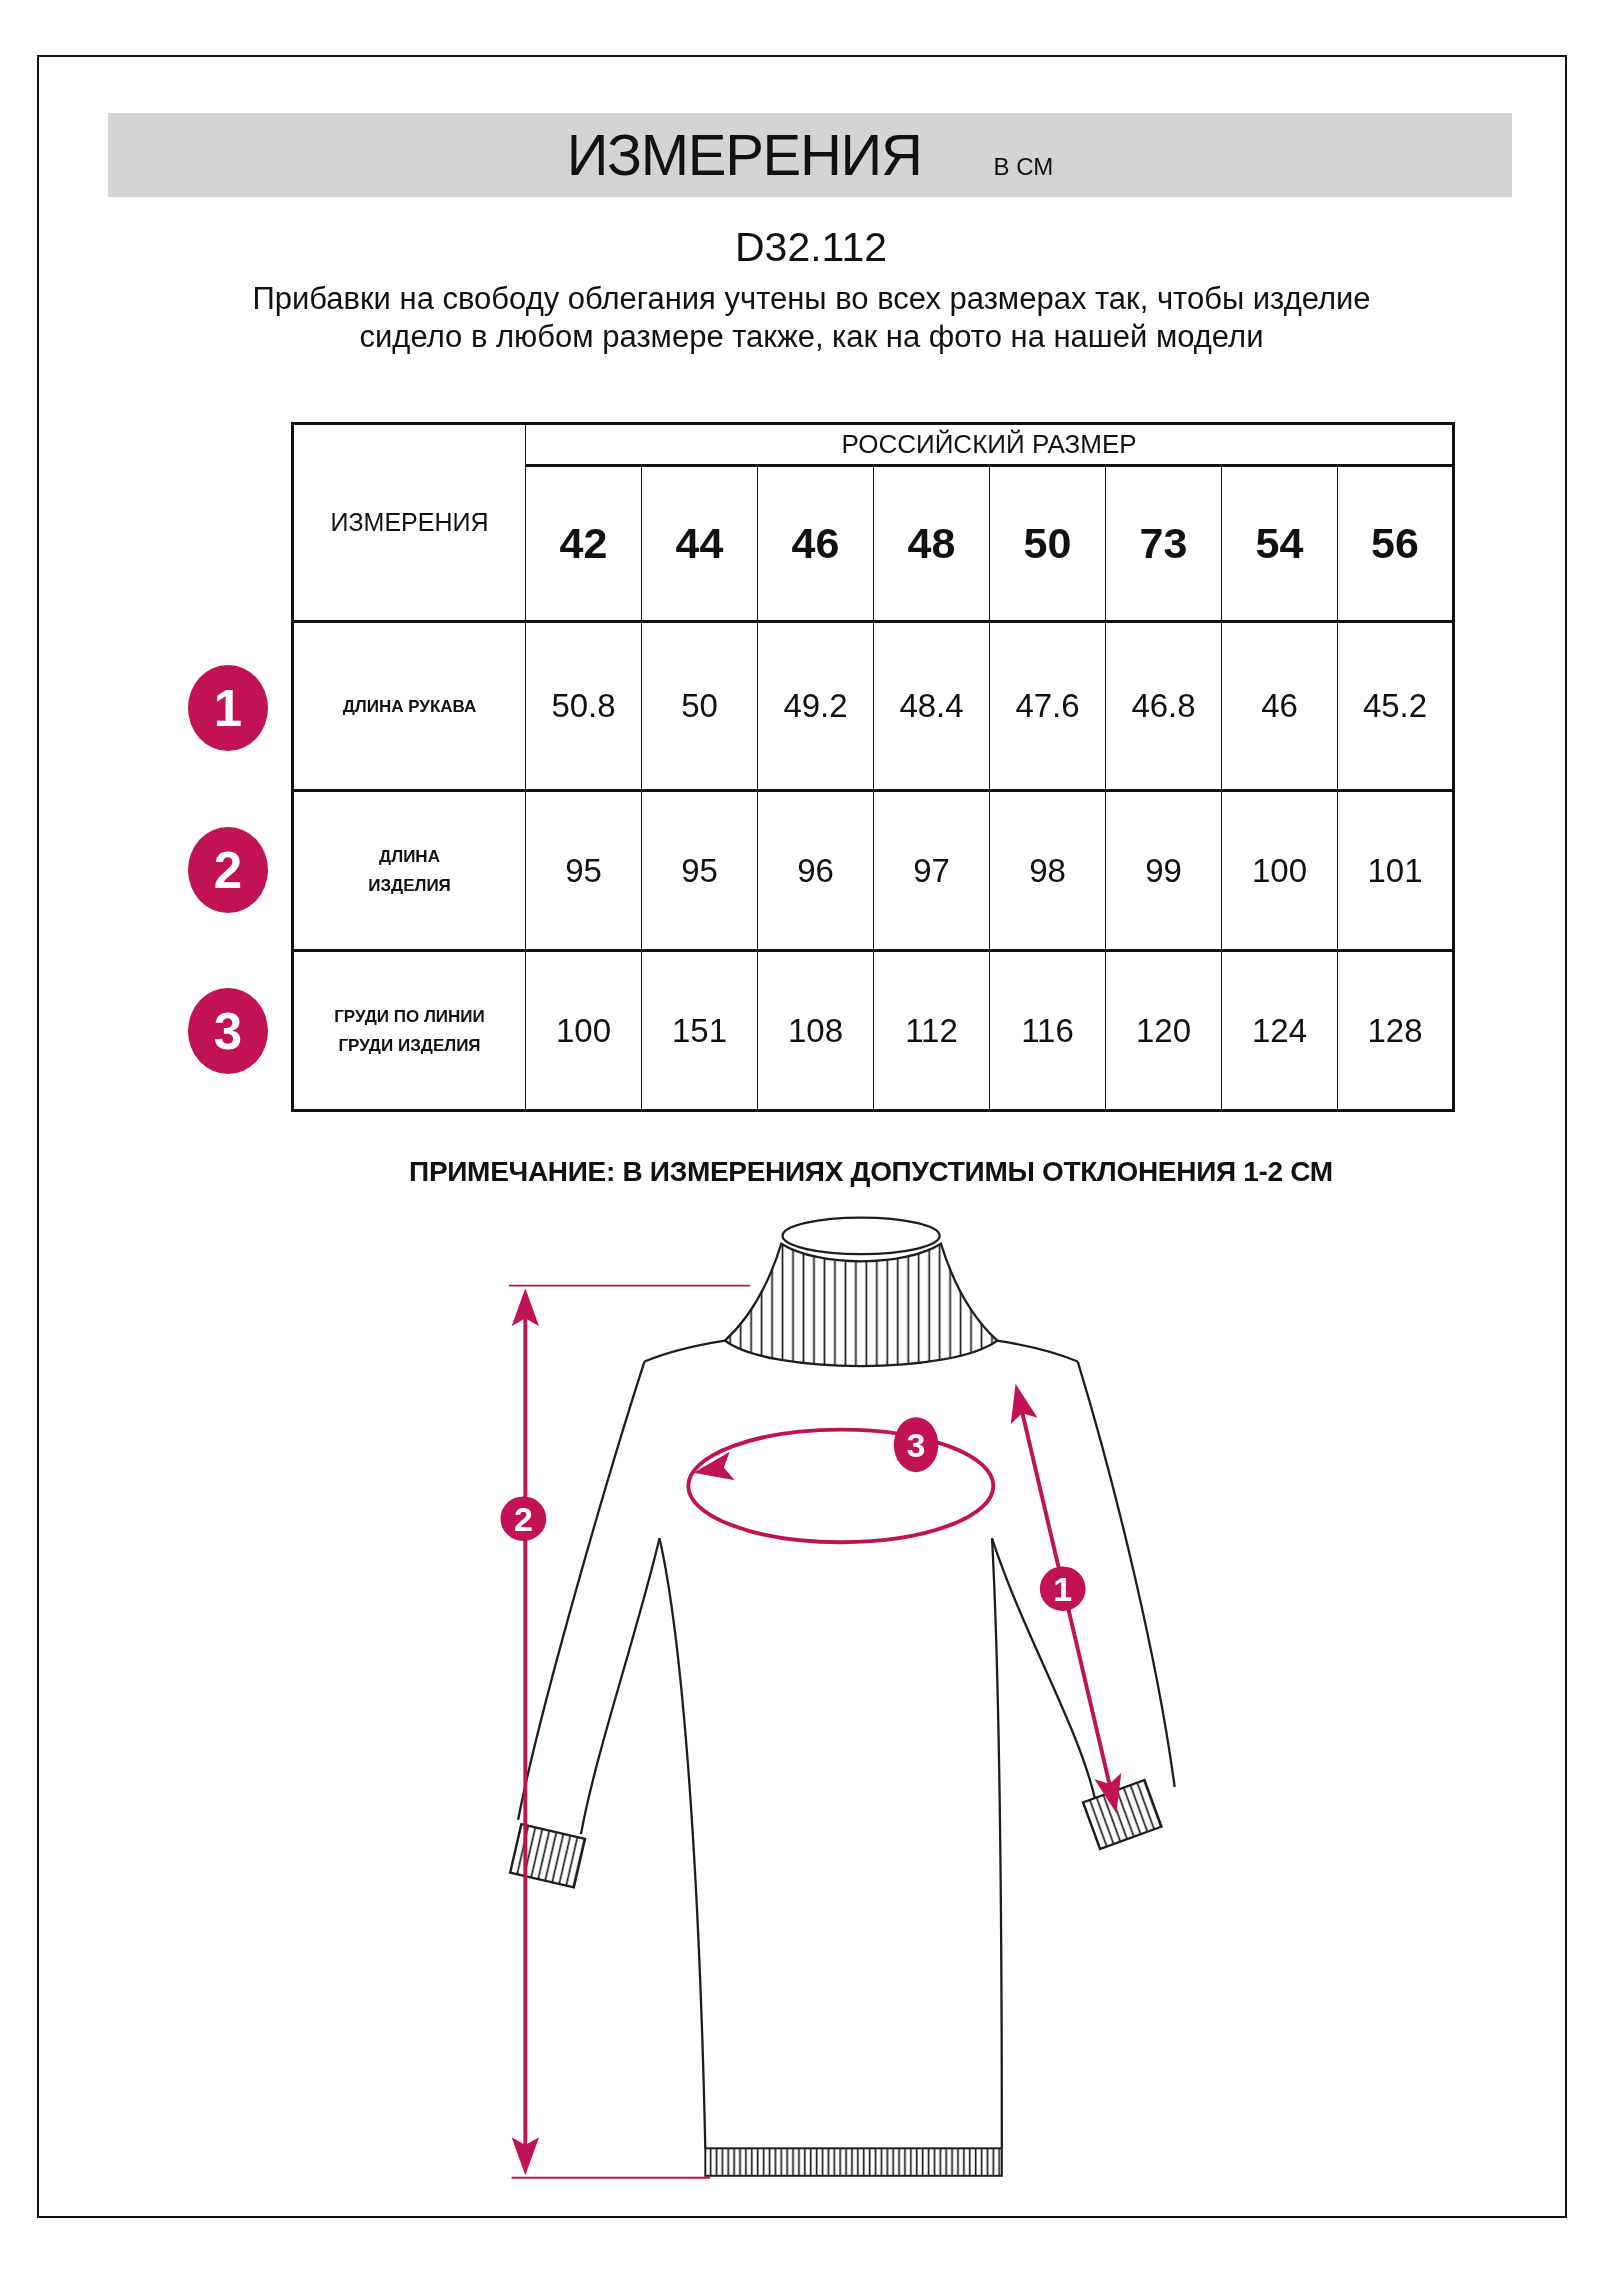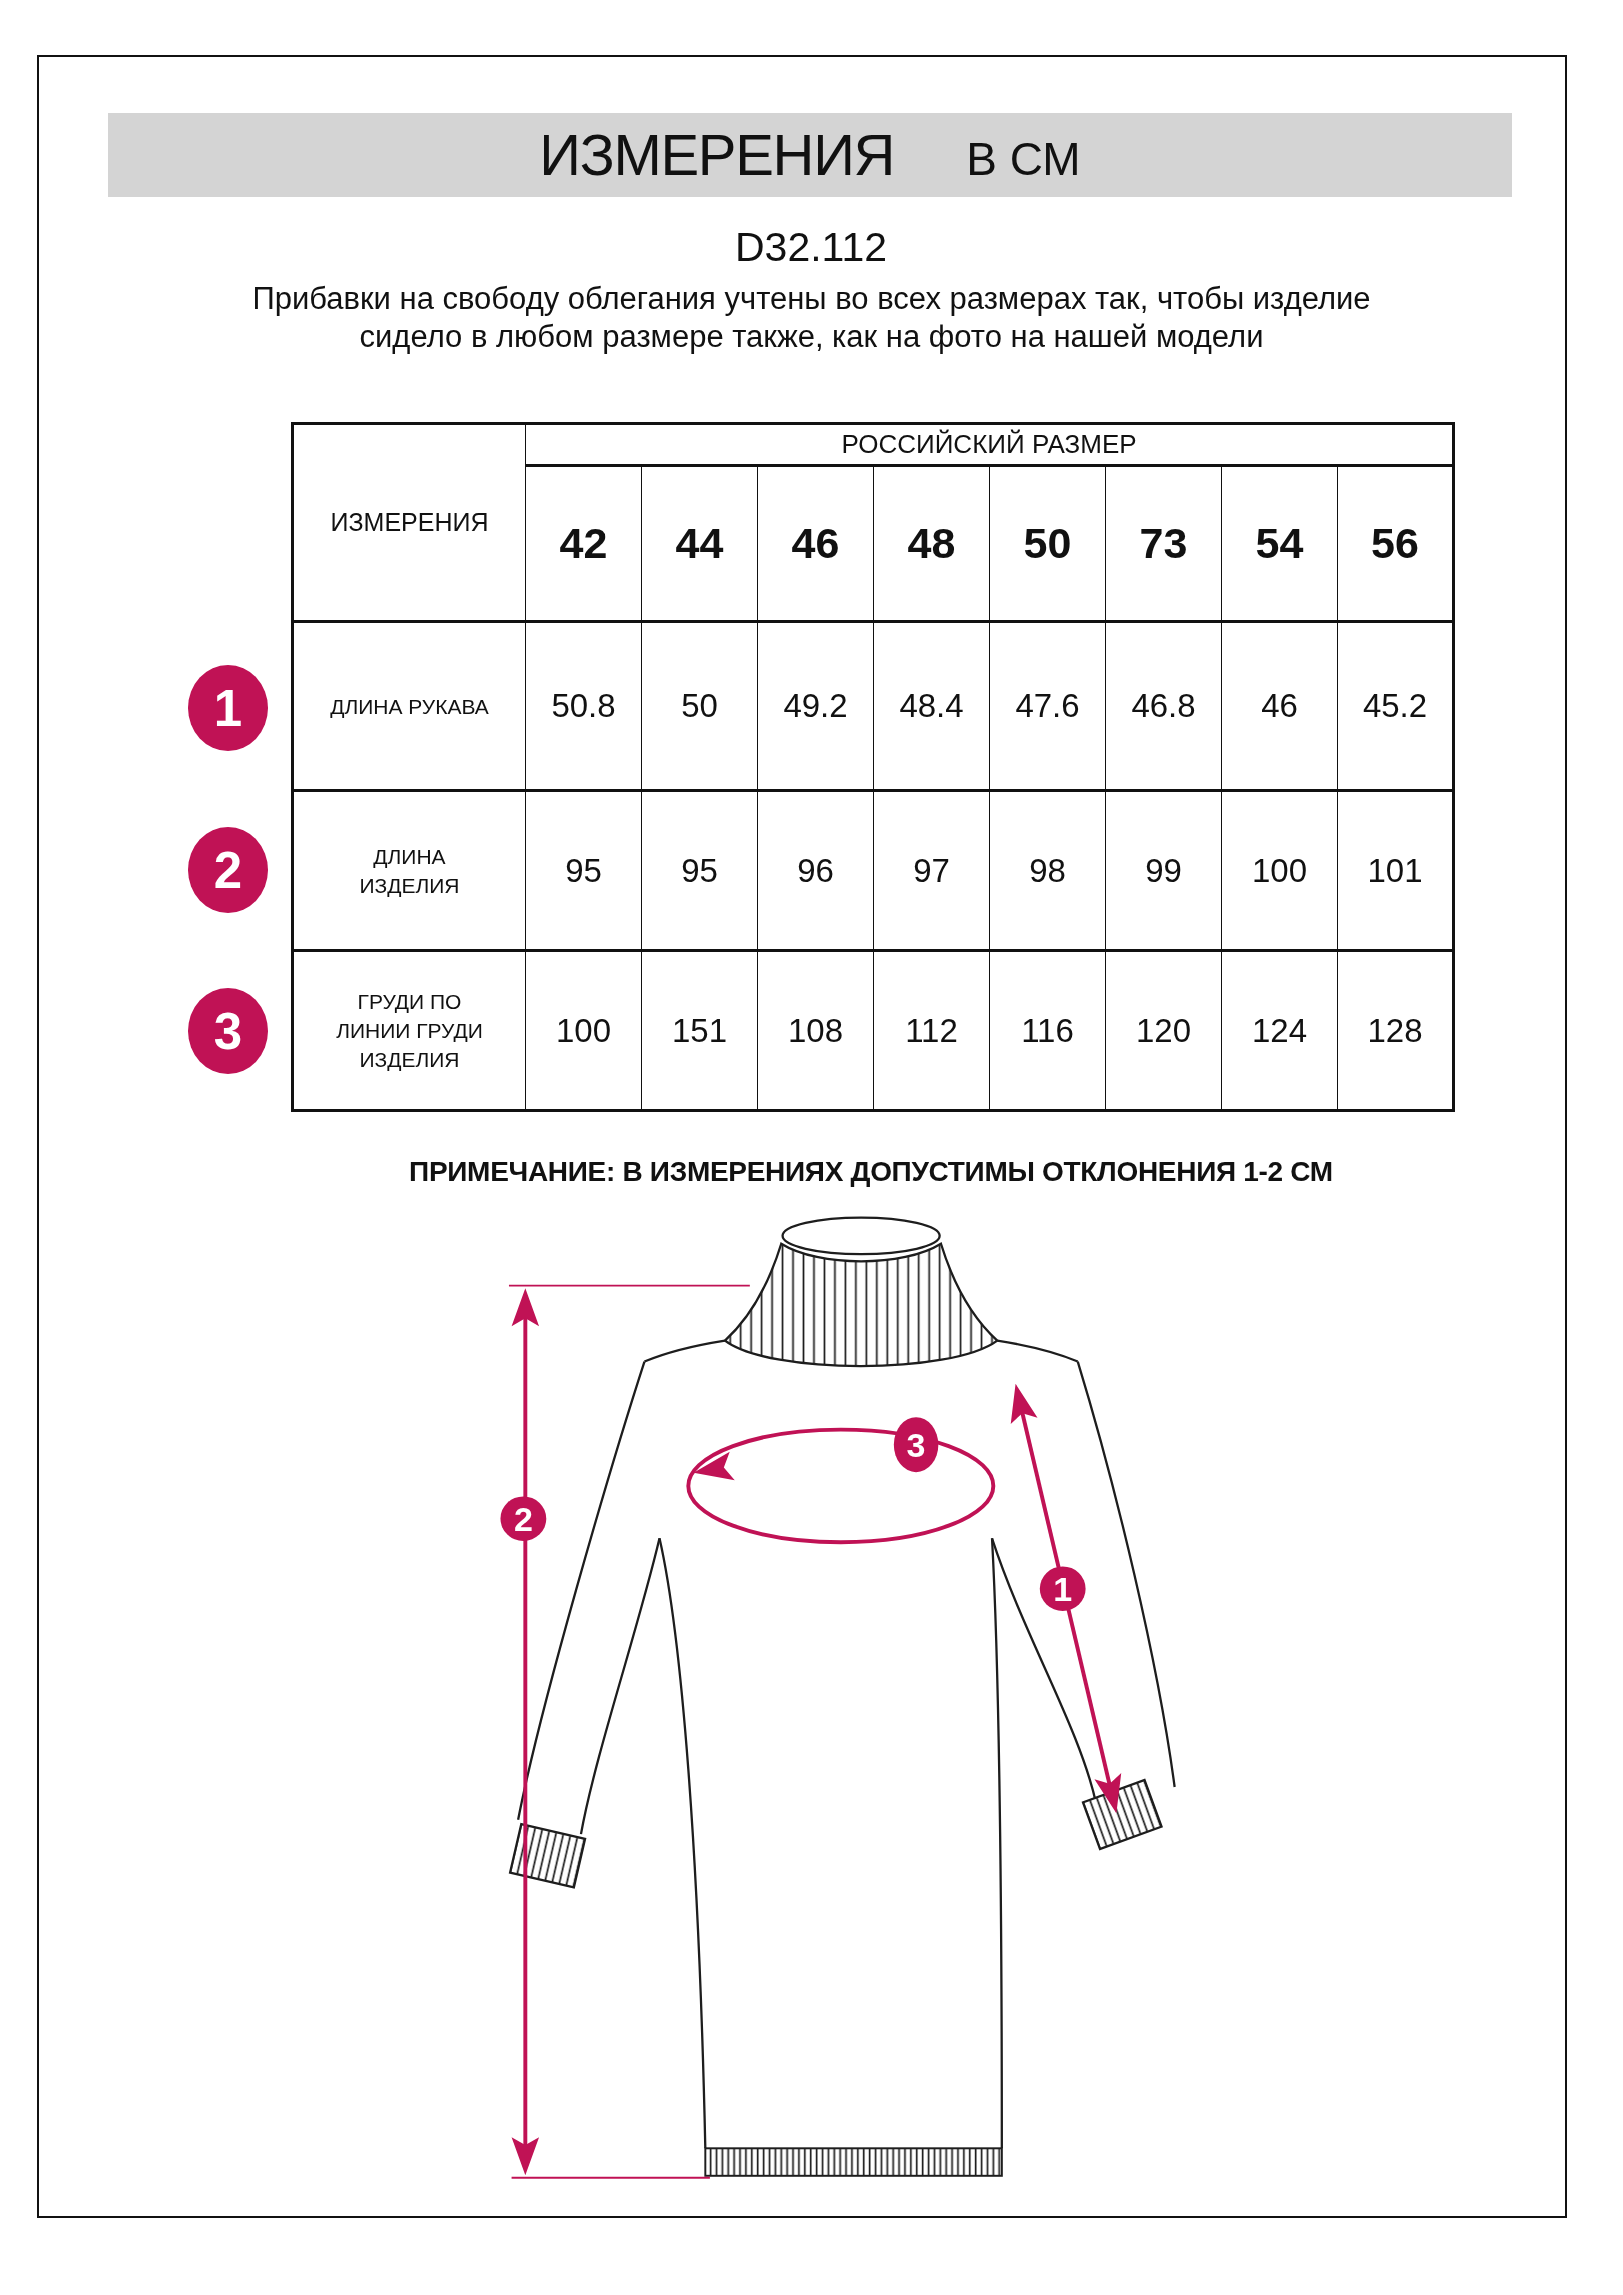--- a/index.html
+++ b/index.html
@@ -12,21 +12,21 @@
     position:absolute;left:37px;top:55px;width:1530px;height:2163px;
     border:2.6px solid #111;box-sizing:border-box;
   }
   
   .header-bar{
     position:absolute;left:108px;top:113px;width:1404px;height:84px;
     background:#D4D4D4;display:flex;align-items:baseline;justify-content:center;
   }
   .header-bar .t-main{font-size:58px;font-weight:500;letter-spacing:-1.3px;line-height:84px;}
   .header-bar .t-bold{font-size:58px;font-weight:800;letter-spacing:-0.7px;margin-left:63px;line-height:84px;}
-  .header-bar .t-unit{font-size:46px;font-weight:500;margin-left:72px;line-height:84px;}
+  .header-bar .t-unit{font-size:24px;font-weight:500;margin-left:72px;line-height:84px;}
   
   .model-code{
     position:absolute;left:222px;top:224px;width:1178px;
     text-align:center;font-size:41px;font-weight:500;letter-spacing:0;
   }
   .description{
     position:absolute;left:242px;top:280px;width:1139px;
     text-align:center;font-size:31px;line-height:38px;font-weight:400;
   }
   
@@ -42,21 +42,21 @@
   }
   .size-table .row-h1{height:42px;}
   .size-table .row-h2{height:156px;}
   .size-table .row-r1{height:169px;}
   .size-table .row-r2{height:160px;}
   .size-table .row-r3{height:160px;}
   .cell-size-header{font-size:26px;font-weight:500;letter-spacing:0;}
   .cell-measure-header{font-size:25px;font-weight:400;}
   .cell-size{font-size:43px;font-weight:800;}
   .cell-value{font-size:33px;font-weight:400;}
-  .cell-label{font-size:21px;font-weight:400;line-height:29px;}
+  .cell-label{font-size:17px;font-weight:700;line-height:29px;}
   .cell-label span{display:inline-block;}
   .lbl-narrow-2 span{max-width:118px;}
   .lbl-narrow-3 span{max-width:164px;}
   
   .tbl-badge{
     position:absolute;width:80px;height:86px;border-radius:50%;
     background:#C01255;color:#fff;font-size:51px;font-weight:800;
     display:flex;align-items:center;justify-content:center;
   }
   .tbl-badge.b1{left:188px;top:665px;}

